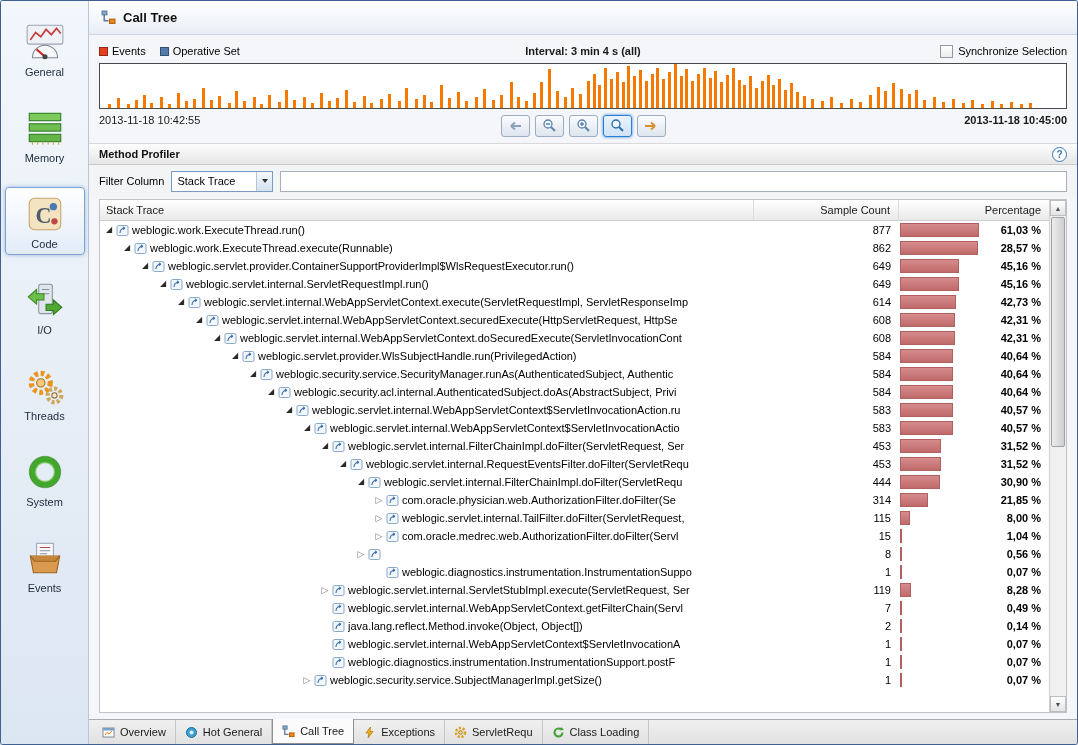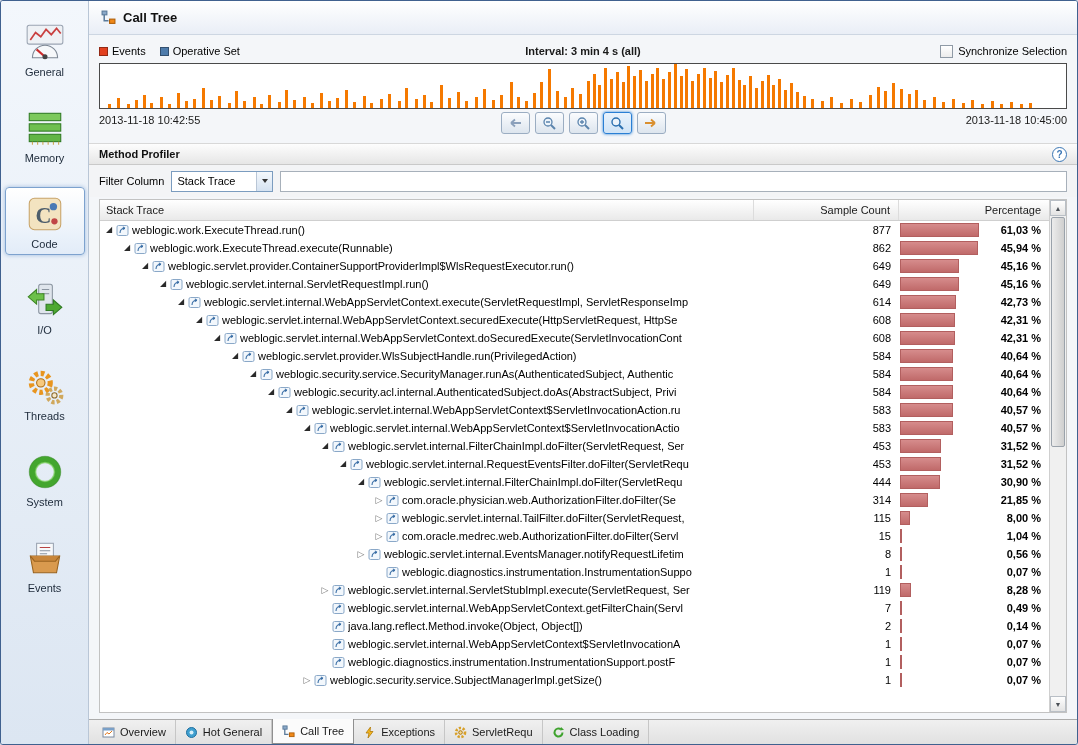--- a/index.html
+++ b/index.html
@@ -23,23 +23,23 @@
   .timeline { padding:4px 10px 0; flex:none; }
   .tl-top { height:24px; display:flex; align-items:center; position:relative; }
   .legend { display:flex; align-items:center; gap:14px; z-index:1; }
   .legend-item { display:flex; align-items:center; gap:4px; }
   .legend-swatch { width:9px; height:9px; border:1px solid rgba(0,0,0,.35); }
   .interval { position:absolute; left:0; right:0; text-align:center; font-weight:bold; color:#1a1a1a; }
   .sync { margin-left:auto; display:flex; align-items:center; gap:5px; z-index:1; cursor:pointer; }
   .checkbox { width:13px; height:13px; background:linear-gradient(180deg,#ffffff,#ececec); border:1px solid #8f9aa6; }
   .chart { height:46px; border:1px solid #4a4a4a; background:#fff; position:relative; overflow:hidden; cursor:crosshair; }
   .bar { position:absolute; bottom:0; width:3px; }
-  .tl-bottom { height:30px; position:relative; display:flex; align-items:flex-start; justify-content:center; padding-top:3px; }
+  .tl-bottom { height:30px; position:relative; display:flex; align-items:center; justify-content:center; padding-top:3px; }
   .ts { position:absolute; top:5px; color:#1a1a1a; }
-  .ts.start { left:0; } .ts.end { right:0; }
+  .ts.start { left:0; } .ts.end { right:0;font-weight:bold; }
   .nav { display:flex; gap:5px; }
   .nav-btn { width:29px; height:22px; border:1px solid #9badc2; border-radius:3px; background:linear-gradient(180deg,#fbfcfe,#dde5ee); display:flex; align-items:center; justify-content:center; cursor:pointer; }
   .nav-btn.selected { border-color:#2a7fd4; background:linear-gradient(180deg,#eaf3fc,#cfe3f6); box-shadow:0 0 3px #2a7fd4; }
 
   
   .profiler-header { margin-top:4px; height:22px; flex:none; background:linear-gradient(180deg,#fdfdfd,#e6e6e6); border-top:1px solid #d8d8d8; border-bottom:1px solid #c9c9c9; display:flex; align-items:center; padding:0 10px; }
   .profiler-title { font-weight:bold; color:#111; }
   .help { margin-left:auto; width:15px; height:15px; border-radius:50%; border:1px solid #3a76b5; color:#3a76b5; font-weight:bold; display:flex; align-items:center; justify-content:center; font-size:10px; background:#fff; cursor:pointer; }
   .filter-row { height:32px; flex:none; display:flex; align-items:center; gap:7px; padding:0 10px; background:#f3f4f6; }
   .combo { width:102px; height:21px; border:1px solid #7b9cbf; background:#fff; display:flex; align-items:center; cursor:pointer; flex:none; }
@@ -427,21 +427,21 @@
                 <svg width="13" height="13" viewBox="0 0 13 13">
                   <rect x="1" y="1.5" width="11" height="10" rx="1.5" fill="#f2f7fc" stroke="#8aa8c8"></rect>
                   <path d="M4 9 c0 -3.2 2 -4.8 5 -4.8 m0 0 l-2.2 -1.3 m2.2 1.3 l-2.2 1.3" fill="none" stroke="#3a6ea5" stroke-width="1.1"></path>
                 </svg>
               </span>
               <span class="trace-text">weblogic.work.ExecuteThread.execute(Runnable)</span>
             </div>
             <div class="c-samples">862</div>
             <div class="c-pct">
               <div class="pct-bar" style="width:78.0px; background:linear-gradient(180deg,#d68c8c,#c06a6a)"></div>
-              <span class="pct-text">45,94 %</span>
+              <span class="pct-text">28,57 %</span>
             </div>
           </div>
           <div class="row">
             <div class="c-trace">
               <span class="indent" style="width:39px"></span>
               <span class="arrow expanded">◢</span>
               <span class="frame-icon">
                 <svg width="13" height="13" viewBox="0 0 13 13">
                   <rect x="1" y="1.5" width="11" height="10" rx="1.5" fill="#f2f7fc" stroke="#8aa8c8"></rect>
                   <path d="M4 9 c0 -3.2 2 -4.8 5 -4.8 m0 0 l-2.2 -1.3 m2.2 1.3 l-2.2 1.3" fill="none" stroke="#3a6ea5" stroke-width="1.1"></path>
@@ -728,21 +728,20 @@
           <div class="row">
             <div class="c-trace">
               <span class="indent" style="width:255px"></span>
               <span class="arrow collapsed">▷</span>
               <span class="frame-icon">
                 <svg width="13" height="13" viewBox="0 0 13 13">
                   <rect x="1" y="1.5" width="11" height="10" rx="1.5" fill="#f2f7fc" stroke="#8aa8c8"></rect>
                   <path d="M4 9 c0 -3.2 2 -4.8 5 -4.8 m0 0 l-2.2 -1.3 m2.2 1.3 l-2.2 1.3" fill="none" stroke="#3a6ea5" stroke-width="1.1"></path>
                 </svg>
               </span>
-              <span class="trace-text">weblogic.servlet.internal.EventsManager.notifyRequestLifetim</span>
             </div>
             <div class="c-samples">8</div>
             <div class="c-pct">
               <div class="pct-bar" style="width:0.7px; background:linear-gradient(180deg,#d68c8c,#c06a6a)"></div>
               <span class="pct-text">0,56 %</span>
             </div>
           </div>
           <div class="row">
             <div class="c-trace">
               <span class="indent" style="width:273px"></span>

